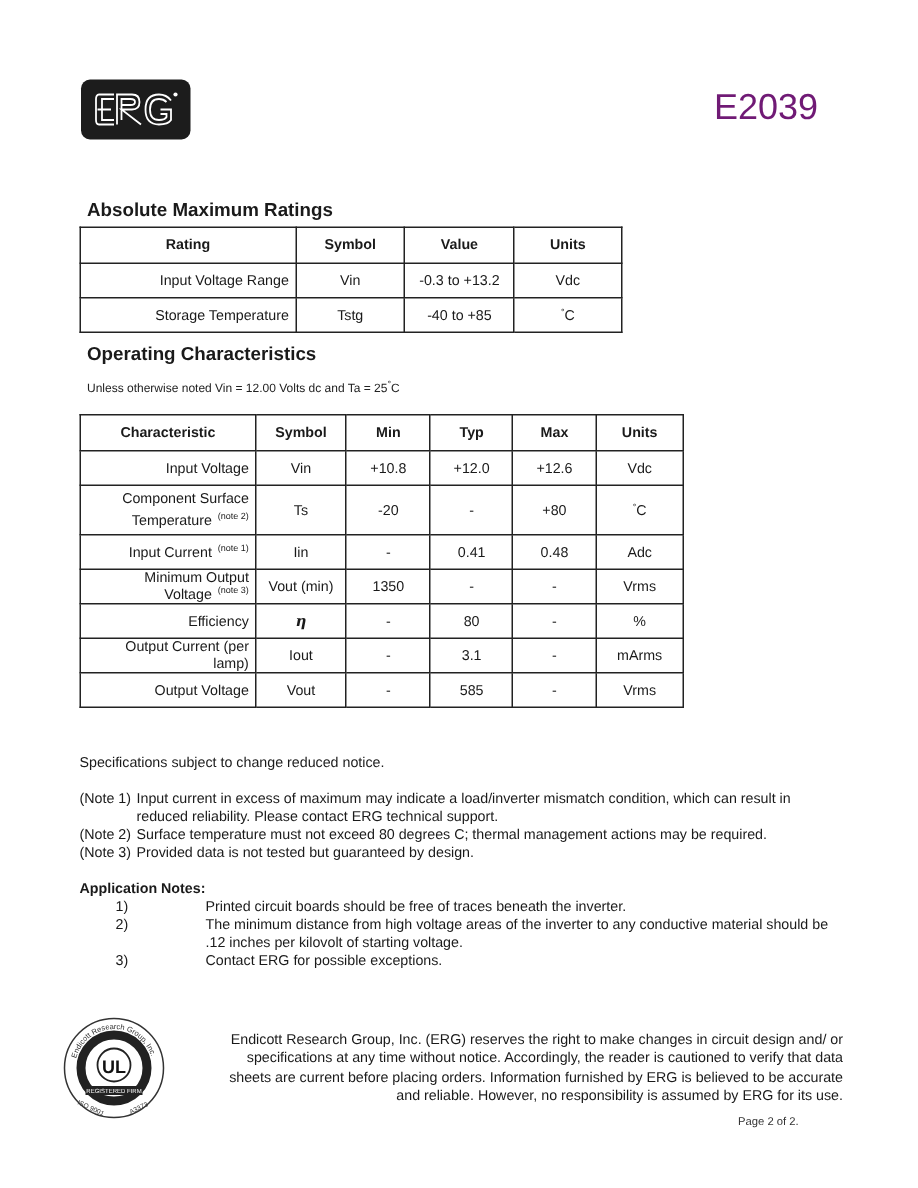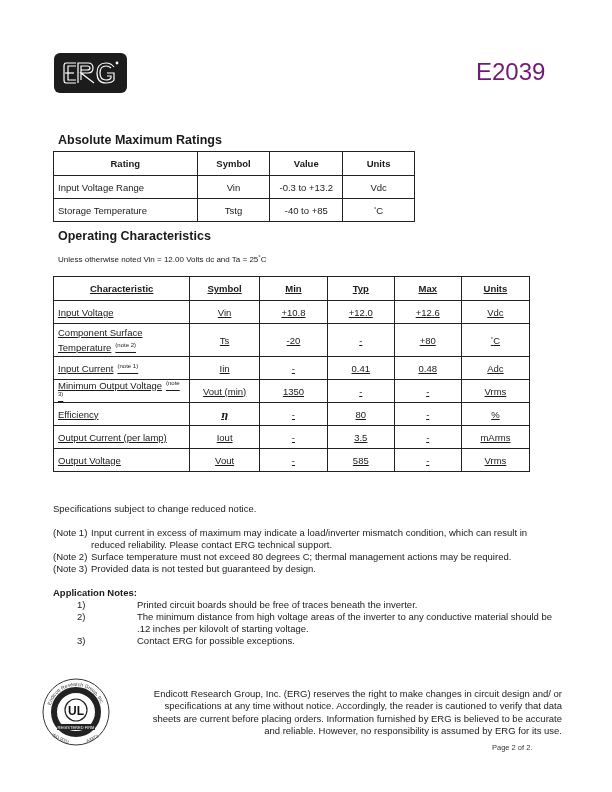--- a/index.html
+++ b/index.html
@@ -18,21 +18,21 @@
   .h2 {
     position: absolute; font-weight: bold; font-size: 12.5px; color: #1a1a1a;
   }
   table.spec {
     position: absolute; border-collapse: collapse; font-size: 9.5px;
   }
   table.spec td, table.spec th {
     border: 1px solid #222; padding: 0 4px; height: 22px; text-align: center; vertical-align: middle;
   }
   table.spec th { font-weight: bold; height: 23px; }
-  table.spec td.left { text-align: left; }
+  table.spec td.left { text-align: right; }
   table.spec tr.tall td { height: 32px; }
   .sup { font-size: 6px; vertical-align: 4px; margin-left: 4px; }
   .deg { font-size: 6px; vertical-align: 3px; }
   .eta { font-family: "DejaVu Serif", serif; font-style: italic; font-weight: bold; font-size: 10px; }
   .cond {
     position: absolute; left: 58px; top: 252px; font-size: 8px; line-height: 10px; color: #222;
   }
   .text9 { font-size: 9.5px; line-height: 12px; color: #1a1a1a; }
   .specnote { position: absolute; left: 53px; top: 503px; }
   .notes { position: absolute; left: 53px; top: 527px; width: 510px; }
@@ -97,21 +97,21 @@
     <td><span class="deg">°</span><span>C</span></td>
   </tr>
 </tbody>
   </table>
 
 <div class="h2" style="left:58px; top:229px;">Operating Characteristics</div>
 <div class="cond">
   <div><span>Unless otherwise noted Vin = 12.00 Volts dc and Ta = 25</span><span class="deg">°</span><span>C</span></div>
 </div>
 
-<table class="spec" style="left:53px; top:276px; width:477px;text-decoration:underline;">
+<table class="spec" style="left:53px; top:276px; width:403px;">
   <colgroup>
       <col style="width:144px">
       <col style="width:73px">
       <col style="width:73px">
       <col style="width:71px">
       <col style="width:72px">
       <col style="width:72px">
     </colgroup>
   <tbody>
       <tr>
@@ -169,21 +169,21 @@
     <td>-</td>
     <td>80</td>
     <td>-</td>
     <td>%</td>
   </tr>
 
   <tr>
     <td class="left">Output Current (per lamp)</td>
     <td>Iout</td>
     <td>-</td>
-    <td>3.5</td>
+    <td>3.1</td>
     <td>-</td>
     <td>mArms</td>
   </tr>
 
   <tr>
     <td class="left">Output Voltage</td>
     <td>Vout</td>
     <td>-</td>
     <td>585</td>
     <td>-</td>

